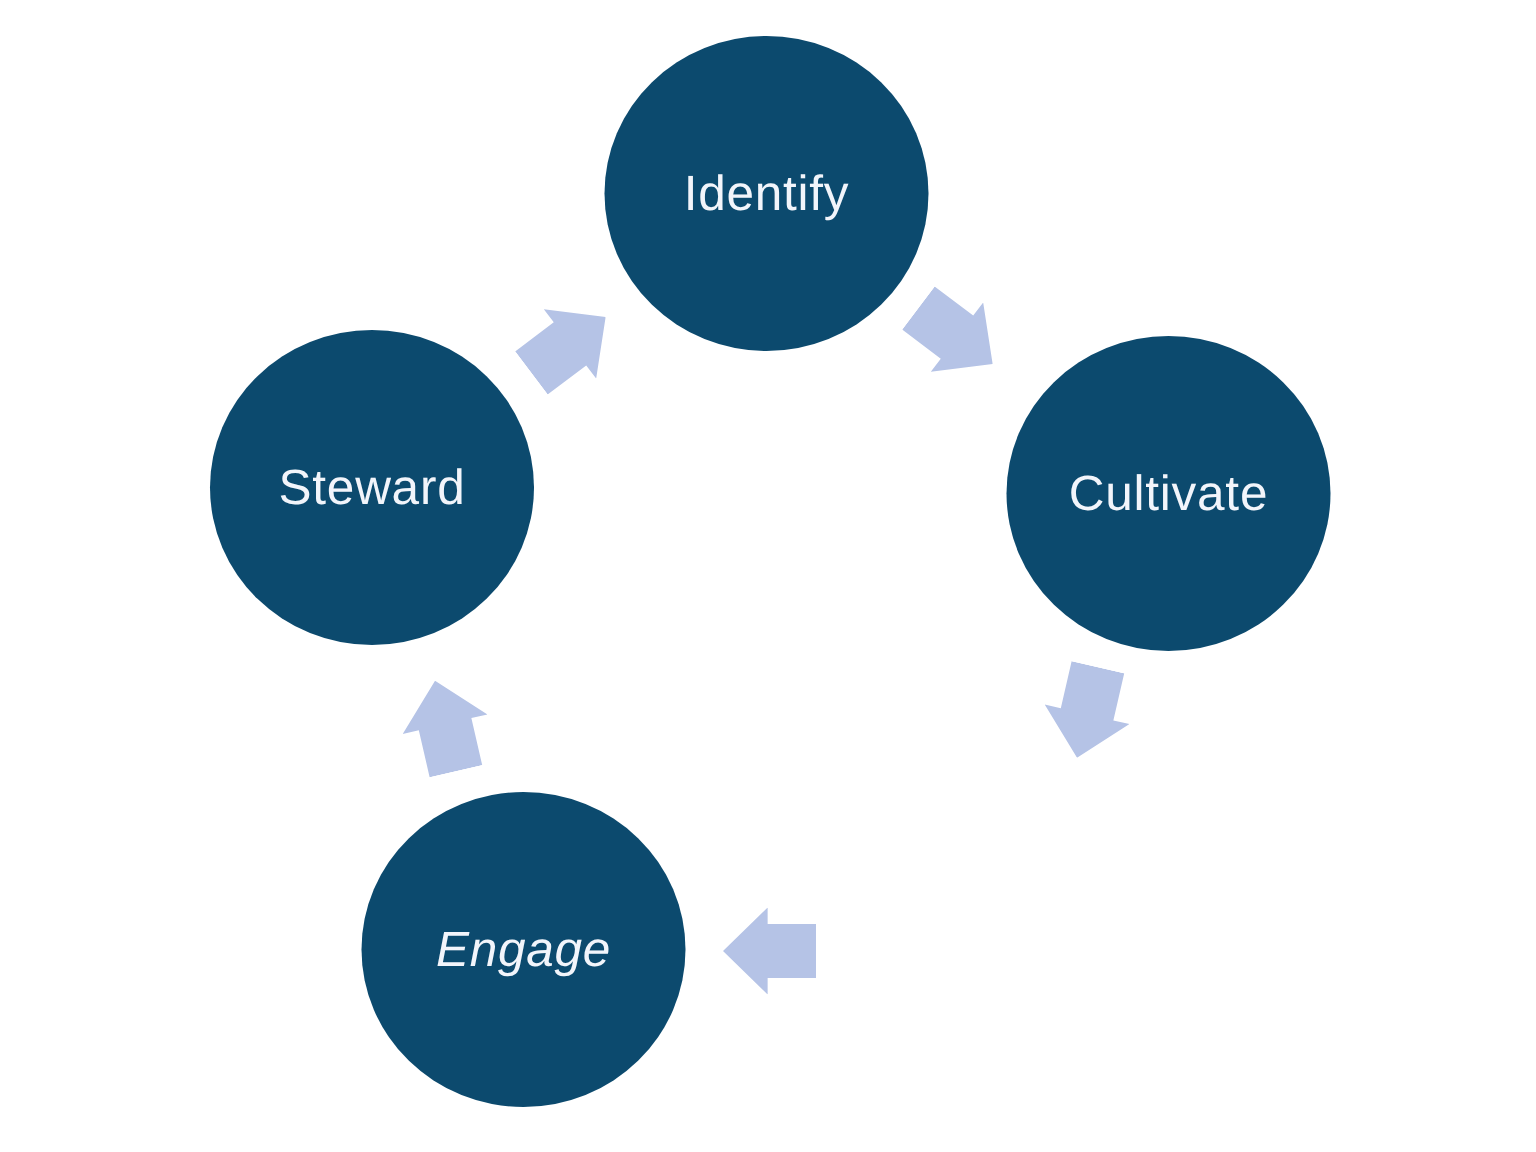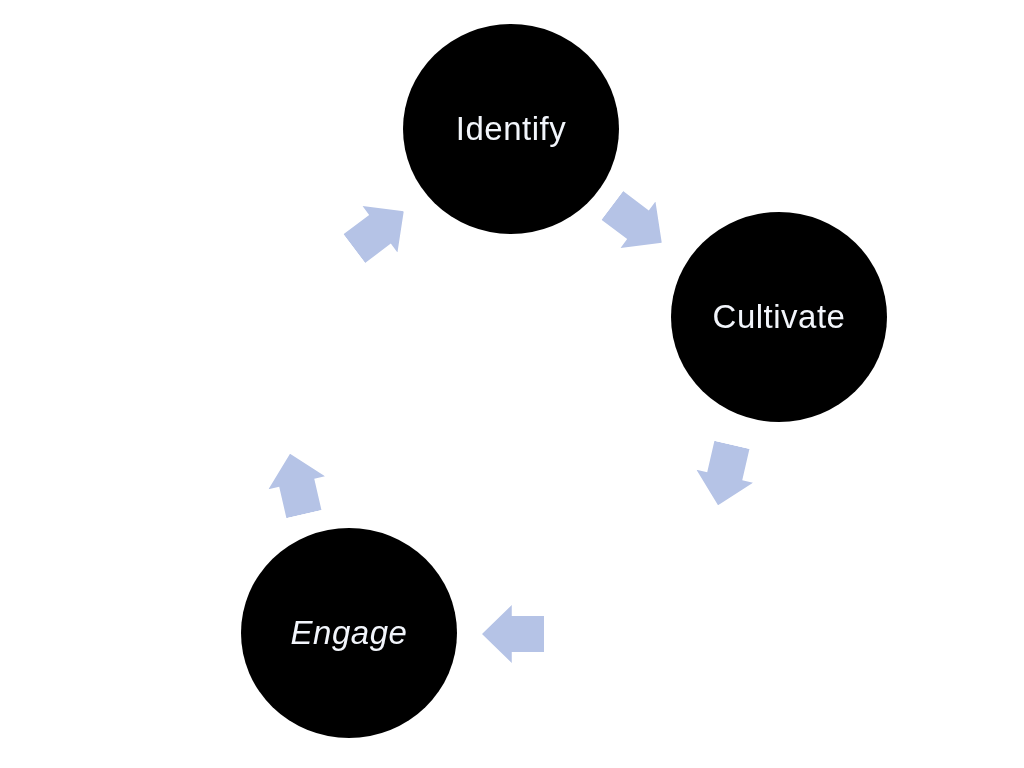--- a/index.html
+++ b/index.html
@@ -14,35 +14,35 @@
     height: 768px;
     background: #ffffff;
     overflow: hidden;
   }
   
   .node {
     position: absolute;
     width: 216px;
     height: 210px;
     border-radius: 50%;
-    background: #000000;
+    background: #0c4a6e;
     display: flex;
     align-items: center;
     justify-content: center;
   }
   .node .label {
     color: #F2F5FB;
     font-size: 33px;
     font-weight: 400;
     letter-spacing: 0.5px;
     white-space: nowrap;
     user-select: none;
   }
   .node-identify  { left: 403px; top:  24px; }
-  .node-cultivate { left: 671px; top: 212px; }
+  .node-cultivate { left: 671px; top: 224px; }
   .node-solicit   { left: 574px; top: 526px; }
   .node-engage    { left: 241px; top: 528px; font-style: italic; }
   .node-steward   { left: 140px; top: 220px; }
 
   
   .arrow {
     position: absolute;
     width: 62px;
     height: 58px;
     background: #B5C3E6;
@@ -65,20 +65,23 @@
 
   <div class="node node-cultivate">
     <span class="label">Cultivate</span>
   </div>
 
 
   <div class="node node-engage">
     <span class="label">Engage</span>
   </div>
 
+  <div class="node node-steward">
+    <span class="label">Steward</span>
+  </div>
 
   <div class="arrow arrow-identify-cultivate"></div>
   <div class="arrow arrow-cultivate-solicit"></div>
   <div class="arrow arrow-solicit-engage"></div>
   <div class="arrow arrow-engage-steward"></div>
   <div class="arrow arrow-steward-identify"></div>
 
 </div>
 
 </body></html>

